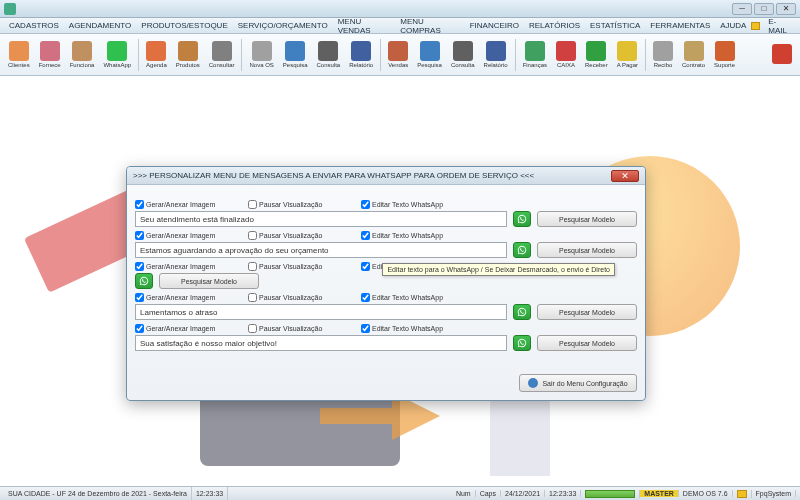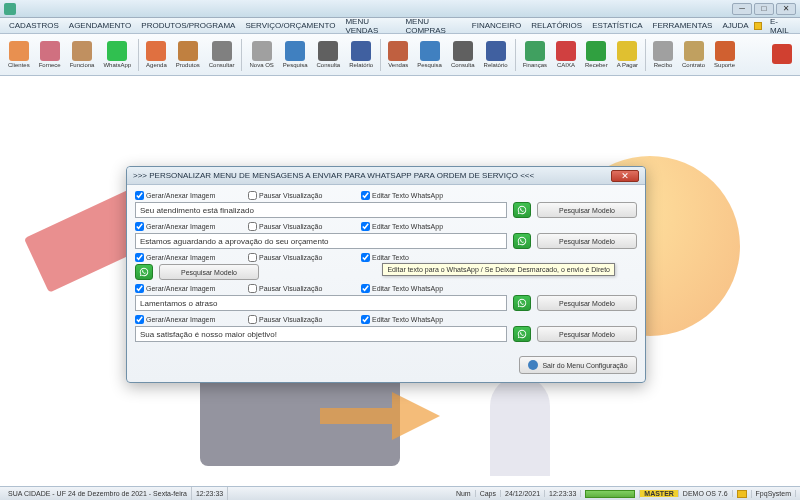--- a/index.html
+++ b/index.html
@@ -25,21 +25,21 @@
 .bg-art { position: absolute; inset: 0; }
 .bg-circle { position: absolute; width: 180px; height: 180px; border-radius: 50%; background: radial-gradient(circle at 30% 30%, #ffd060, #f09030); right: 60px; top: 80px; opacity: 0.6; }
 .bg-banner { position: absolute; width: 140px; height: 60px; background: #e06060; transform: rotate(-25deg); left: 30px; top: 130px; opacity: 0.7; border-radius: 4px; }
 .bg-laptop { position: absolute; width: 200px; height: 120px; background: #2a2a40; left: 200px; bottom: 20px; border-radius: 8px; opacity: 0.5; }
 .bg-arrow { position: absolute; width: 120px; height: 80px; background: #f0a040; clip-path: polygon(0 40%, 60% 40%, 60% 20%, 100% 50%, 60% 80%, 60% 60%, 0 60%); left: 320px; bottom: 30px; opacity: 0.7; }
 .bg-person { position: absolute; width: 60px; height: 100px; background: #d0d0e0; border-radius: 30px 30px 0 0; left: 490px; bottom: 10px; opacity: 0.5; }
 
 .dialog { position: absolute; left: 126px; top: 90px; width: 520px; background: linear-gradient(#f8fafc, #eef2f6); border: 1px solid #7090a8; border-radius: 4px; box-shadow: 0 4px 16px rgba(0,0,0,0.3); }
 .dialog-title { height: 18px; background: linear-gradient(#e8f0f6, #d0dce6); display: flex; align-items: center; padding: 0 6px; font-size: 8px; color: #234; border-bottom: 1px solid #b0c0d0; border-radius: 4px 4px 0 0; }
 .dialog-title .close { margin-left: auto; width: 28px; height: 12px; background: linear-gradient(#e07060, #c04030); border: 1px solid #903020; border-radius: 2px; color: #fff; display: flex; align-items: center; justify-content: center; font-size: 9px; cursor: pointer; }
-.dialog-body { padding: 6px 8px; }
+.dialog-body { padding: 15px 8px; }
 
 .msg-row { margin-bottom: 4px; }
 .msg-checks { display: flex; align-items: center; gap: 3px; font-size: 7px; color: #333; margin-bottom: 2px; }
 .msg-checks input[type=checkbox] { width: 9px; height: 9px; }
 .chk-group { display: flex; align-items: center; gap: 2px; }
 .msg-input-row { display: flex; align-items: center; gap: 6px; }
 .msg-input { flex: 1; height: 16px; border: 1px solid #a0a8b0; background: #fff; font-size: 8px; padding: 0 4px; color: #333; }
 .wa-btn { width: 18px; height: 16px; background: linear-gradient(#40c050, #2da03a); border: 1px solid #208028; border-radius: 3px; display: flex; align-items: center; justify-content: center; cursor: pointer; }
 .wa-btn svg { width: 10px; height: 10px; fill: #fff; }
 .search-btn { width: 100px; height: 16px; background: linear-gradient(#f8f8f8, #e0e0e0); border: 1px solid #a0a0a0; border-radius: 3px; font-size: 7px; color: #333; cursor: pointer; display: flex; align-items: center; justify-content: center; gap: 3px; }
@@ -63,21 +63,21 @@
   <div class="win-controls">
     <span>─</span>
     <span>□</span>
     <span>✕</span>
   </div>
 </div>
 
 <div class="menu-bar">
   <span>CADASTROS</span>
   <span>AGENDAMENTO</span>
-  <span>PRODUTOS/PROGRAMA</span>
+  <span>PRODUTOS/ESTOQUE</span>
   <span>SERVIÇO/ORÇAMENTO</span>
   <span>MENU VENDAS</span>
   <span>MENU COMPRAS</span>
   <span>FINANCEIRO</span>
   <span>RELATÓRIOS</span>
   <span>ESTATÍSTICA</span>
   <span>FERRAMENTAS</span>
   <span>AJUDA</span>
   <div class="email">
     <div class="email-icon"></div>

